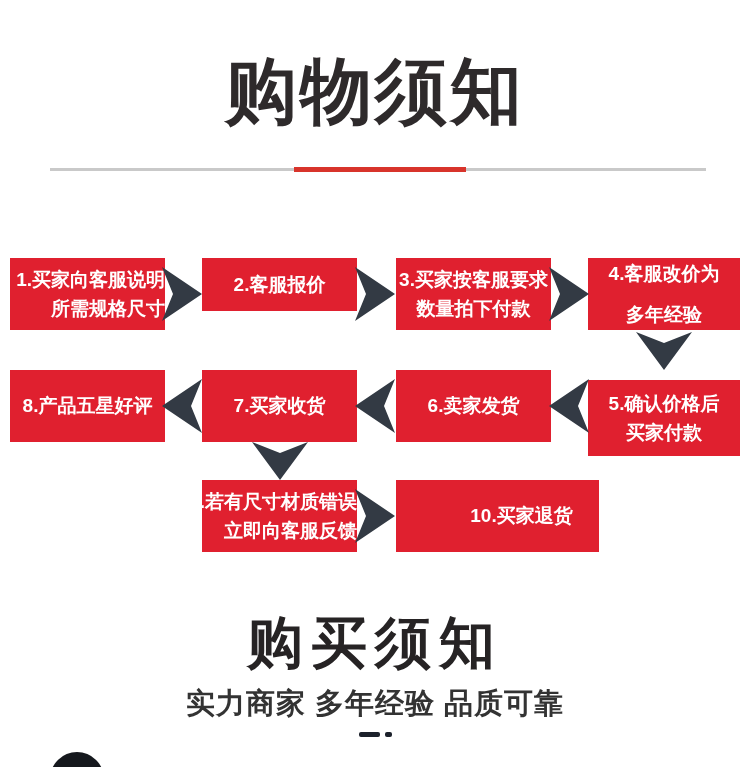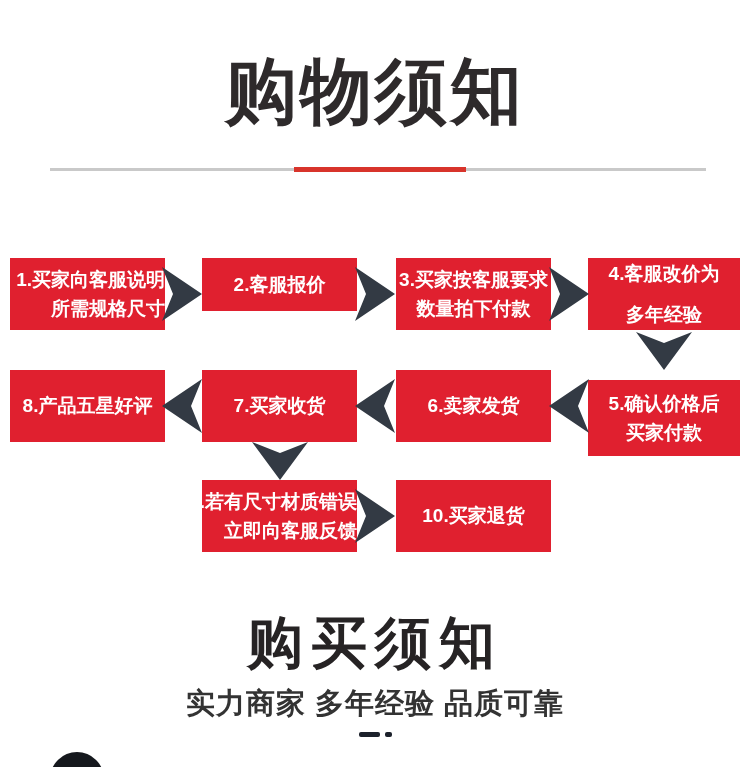--- a/index.html
+++ b/index.html
@@ -34,21 +34,21 @@
   
   .b1{left:10px;  top:258px; width:155px; height:72px;align-items:flex-end;}
   .b2{left:202px; top:258px; width:155px; height:53px;}
   .b3{left:396px; top:258px; width:155px; height:72px;}
   .b4{left:588px; top:258px; width:152px; height:72px;gap:12px;}
   .b5{left:588px; top:372px; width:152px; height:76px;margin-top:8px;}
   .b6{left:396px; top:370px; width:155px; height:72px;}
   .b7{left:202px; top:370px; width:155px; height:72px;}
   .b8{left:10px;  top:370px; width:155px; height:72px;}
   .b9{left:202px; top:480px; width:155px; height:72px;align-items:flex-end;}
-  .b10{left:396px;top:480px; width:155px; height:72px;}
+  .b10{left:396px;top:480px; width:155px; height:72px;padding-left:48px;}
   
   .arrow{position:absolute;}
   .arrow polygon{fill:#333a44;}
   .ar1{left:161px;top:267px;}
   .ar2{left:354px;top:267px;}
   .ar3{left:548px;top:267px;}
   .ad4{left:636px;top:332px;}
   .al5{left:548px;top:379px;}
   .al6{left:354px;top:379px;}
   .al7{left:161px;top:379px;}

